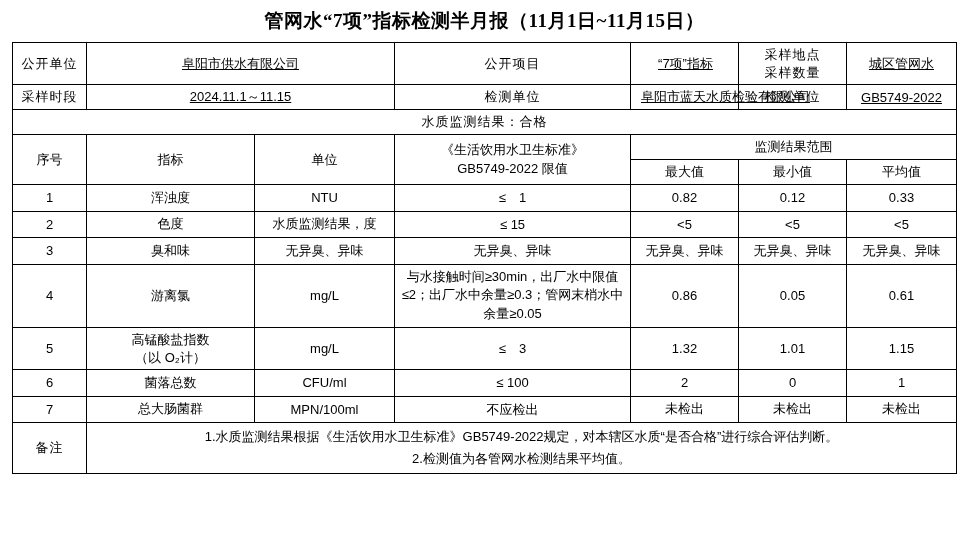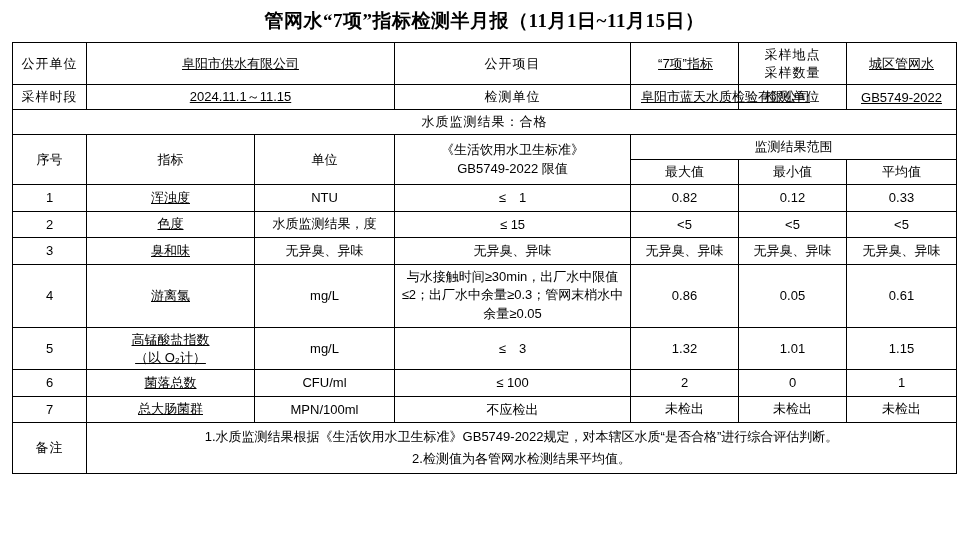--- a/index.html
+++ b/index.html
@@ -77,21 +77,20 @@
     margin-left: 18px;
   }
   .idx {
     font-weight: bold;
     font-size: 13px;
   }
   .ind-name {
     text-align: left;
     padding-left: 14px;
     font-size: 13px;
-    text-decoration: underline;
   }
   .limit {
     font-size: 12.5px;
     line-height: 1.5;
   }
   .limit-wide {
     font-size: 12px;
     line-height: 1.45;
     text-align: center;
     padding: 2px 6px;

